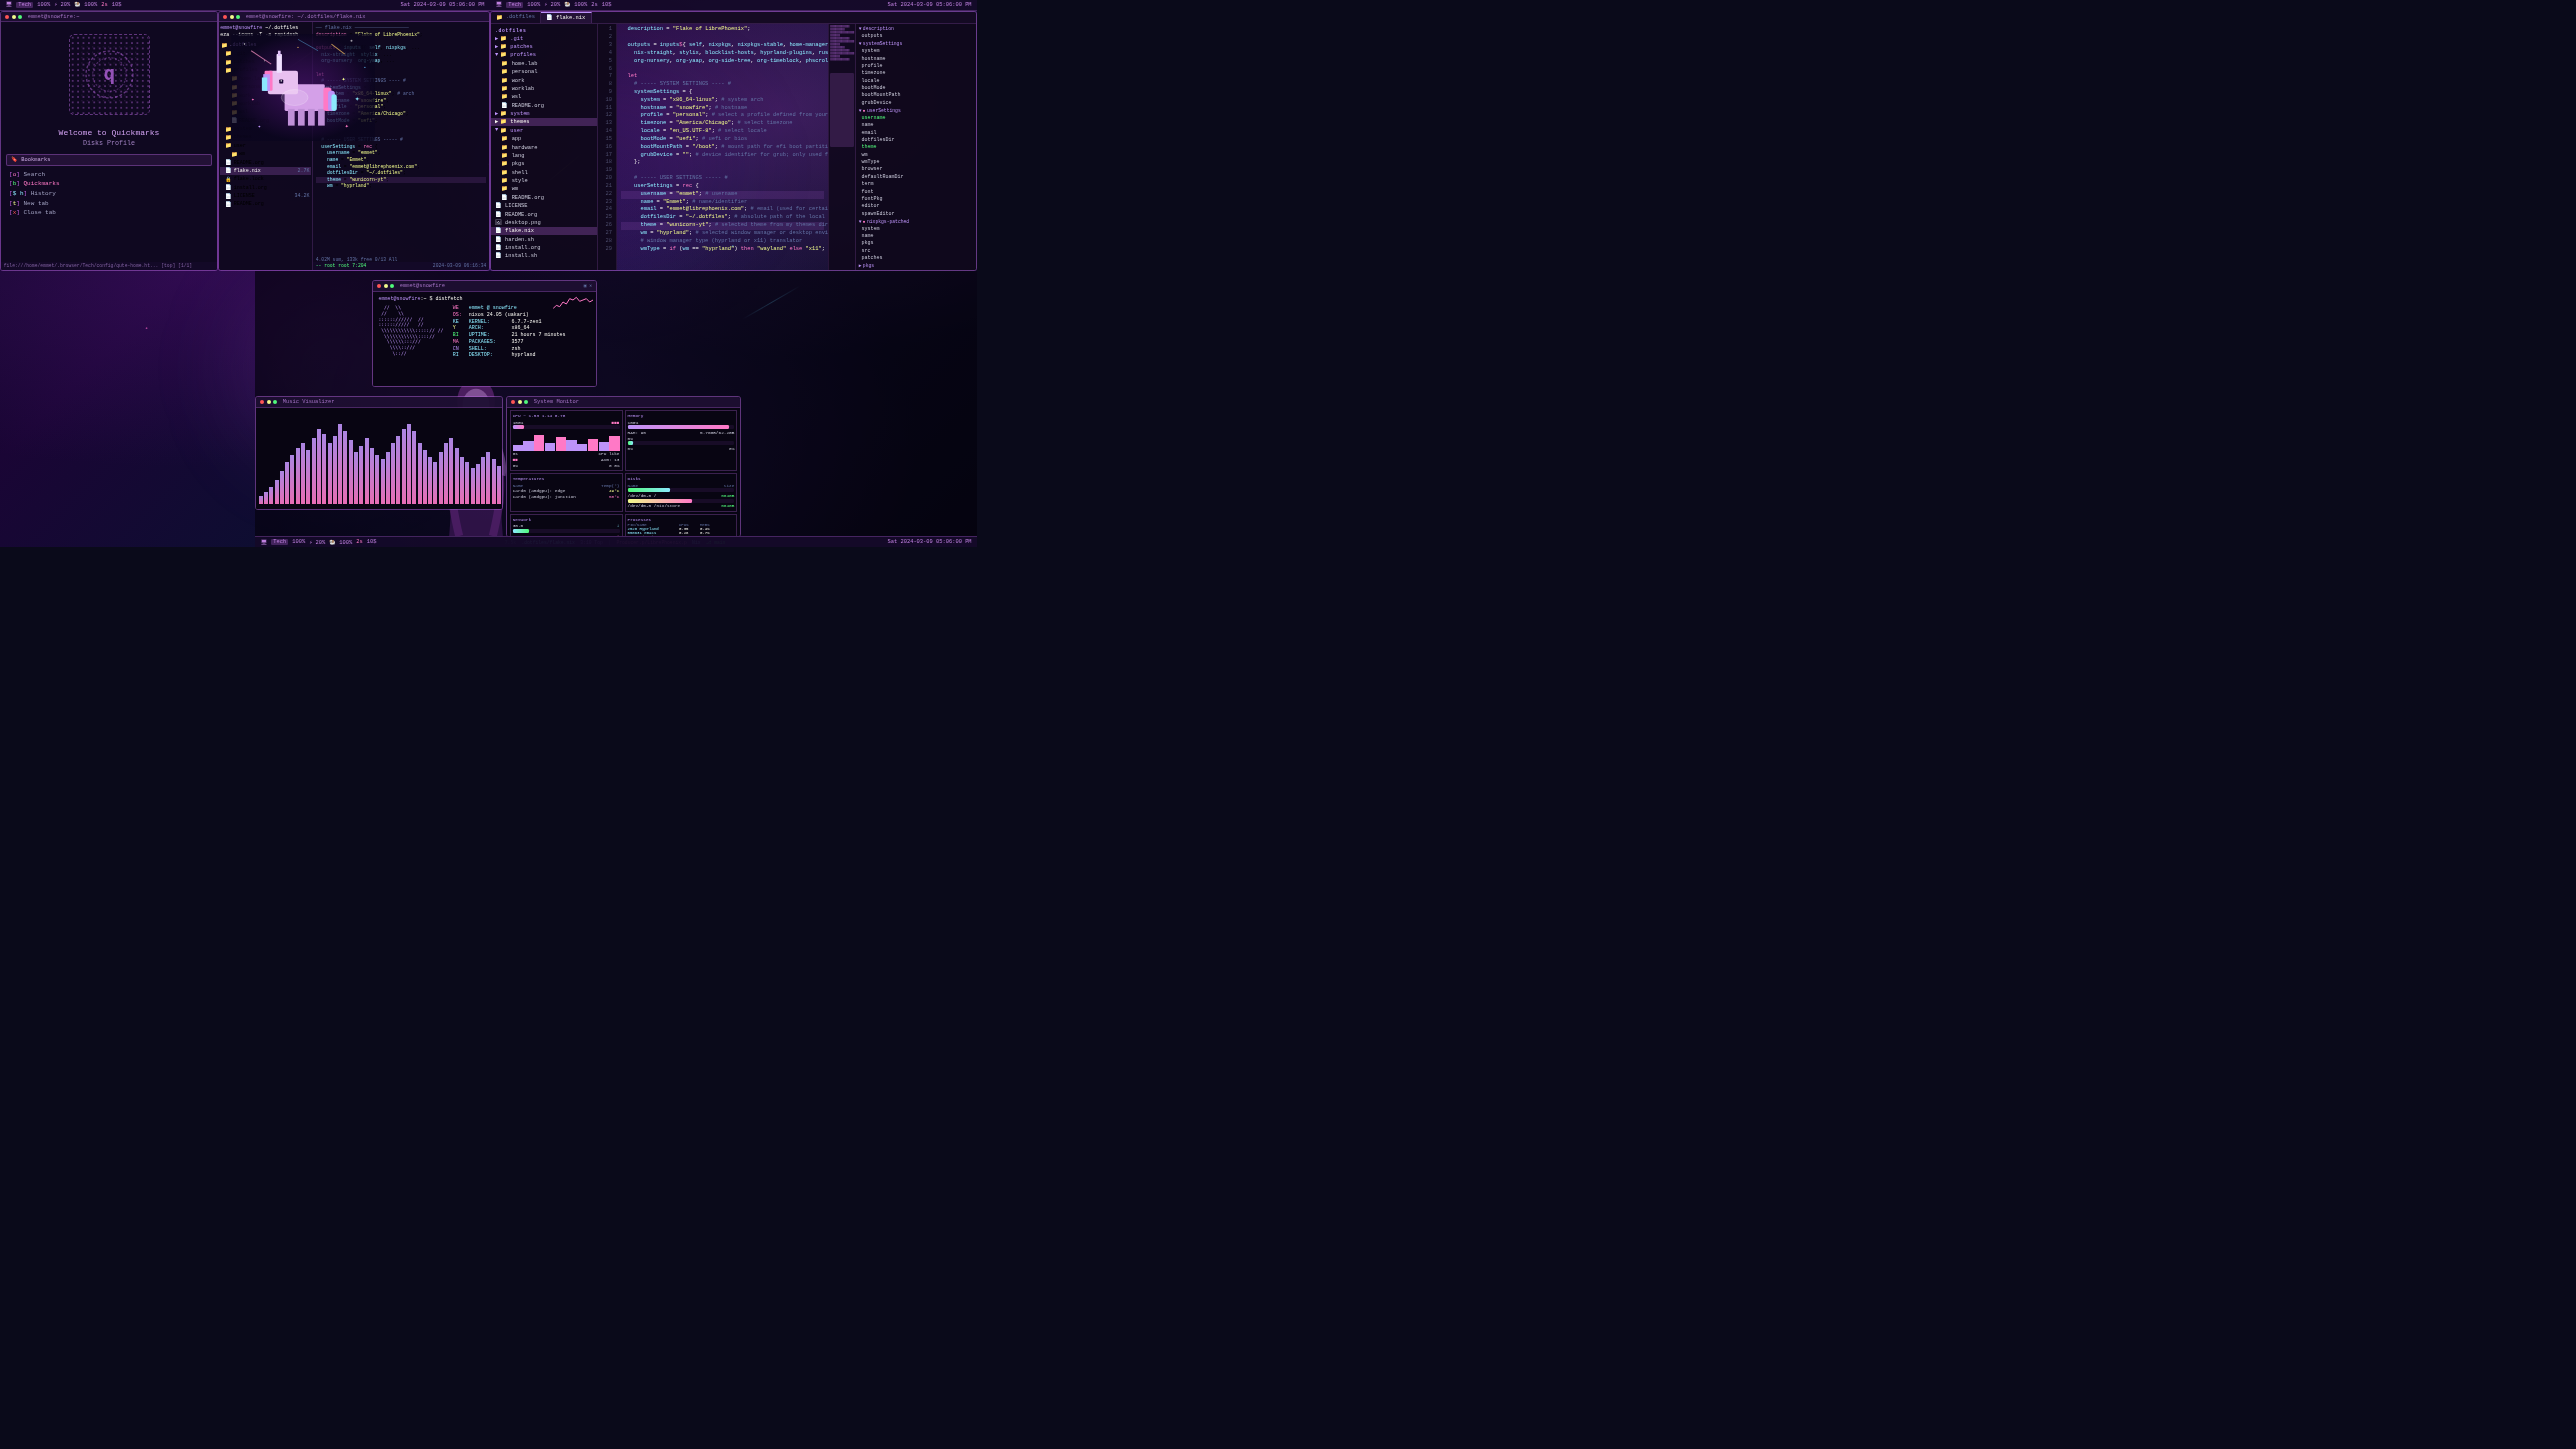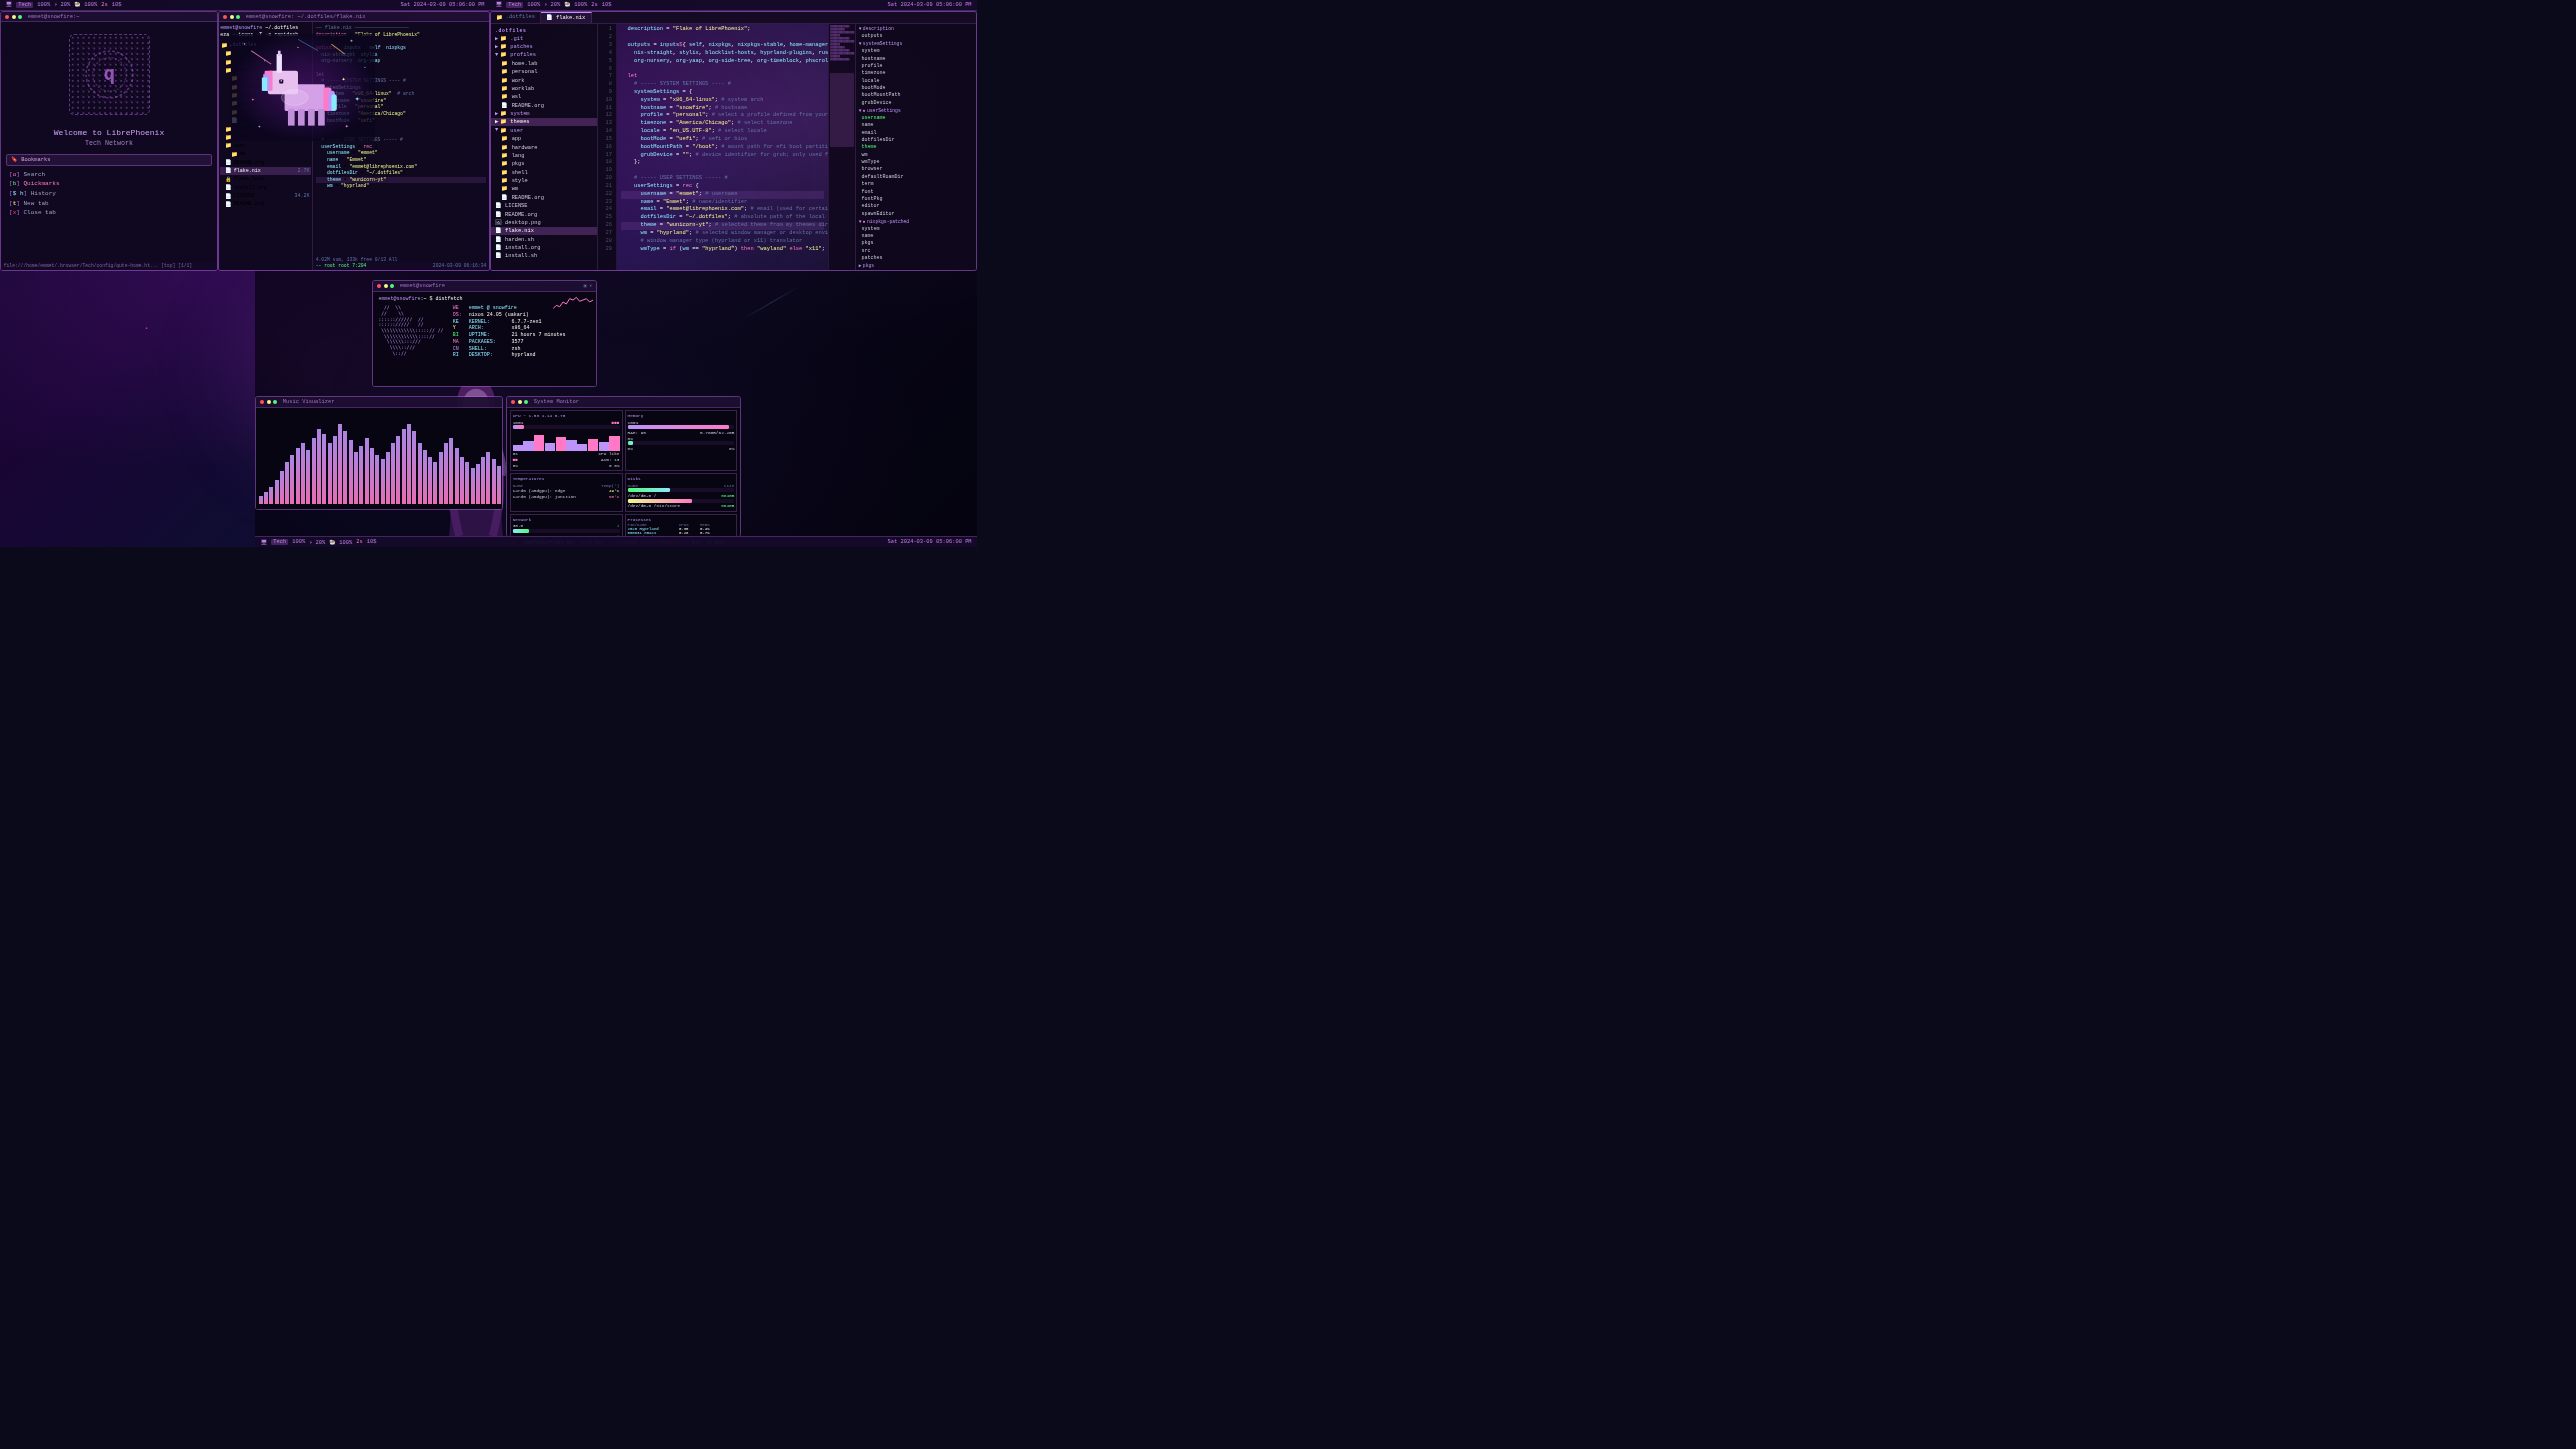--- a/index.html
+++ b/index.html
@@ -661,22 +661,22 @@
             <text x="50" y="58" text-anchor="middle" fill="rgba(180,100,220,0.8)" font-size="28" font-family="monospace" font-weight="bold">q</text>
 
             <pattern id="dots" x="0" y="0" width="8" height="8" patternUnits="userSpaceOnUse">
               <circle cx="1" cy="1" r="0.8" fill="rgba(180,100,220,0.3)"></circle>
             </pattern>
             <rect x="5" y="5" width="90" height="90" fill="url(#dots)" rx="5"></rect>
           </svg>
         </div>
       </div>
 
-      <div class="qute-title">Welcome to LibrePhoenix</div>
-      <div class="qute-subtitle">Tech Network</div>
+      <div class="qute-title">Welcome to Quickmarks</div>
+      <div class="qute-subtitle">Disks Profile</div>
 
       <div class="qute-url-bar">
         <span style="color:#8060a0;">🔖</span> Bookmarks
       </div>
 
       <div class="qute-menu">
         <div class="qute-menu-item">
           <span class="bracket">[</span><span style="color:#ff79c6;">o</span><span class="bracket">]</span> <span>Search</span>
         </div>
         <div class="qute-menu-item active">

